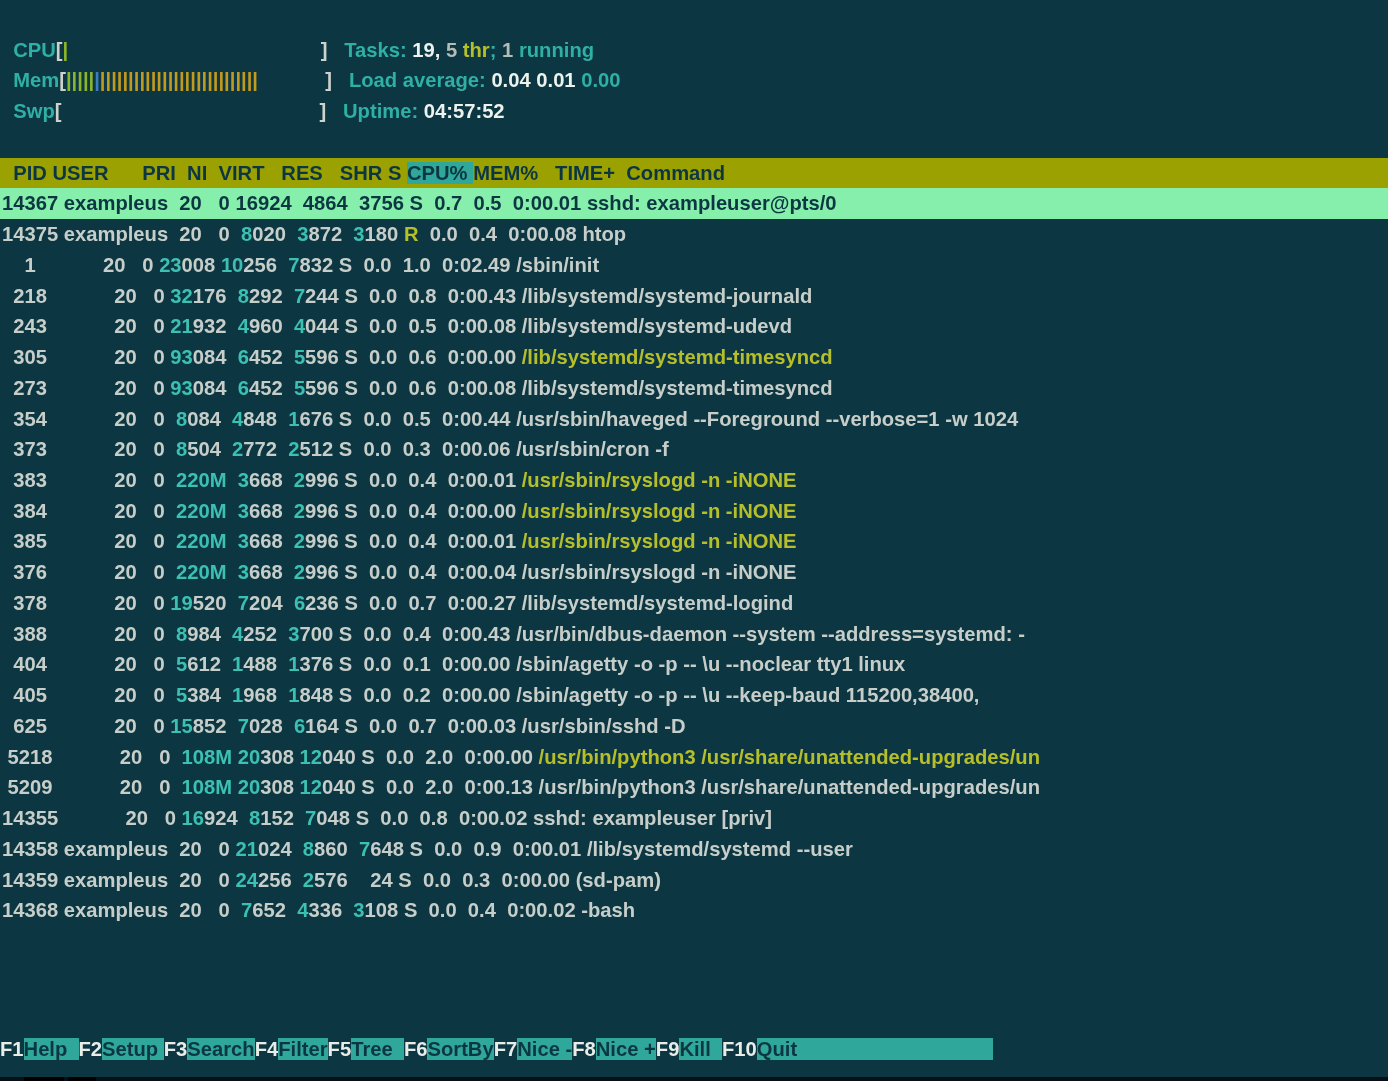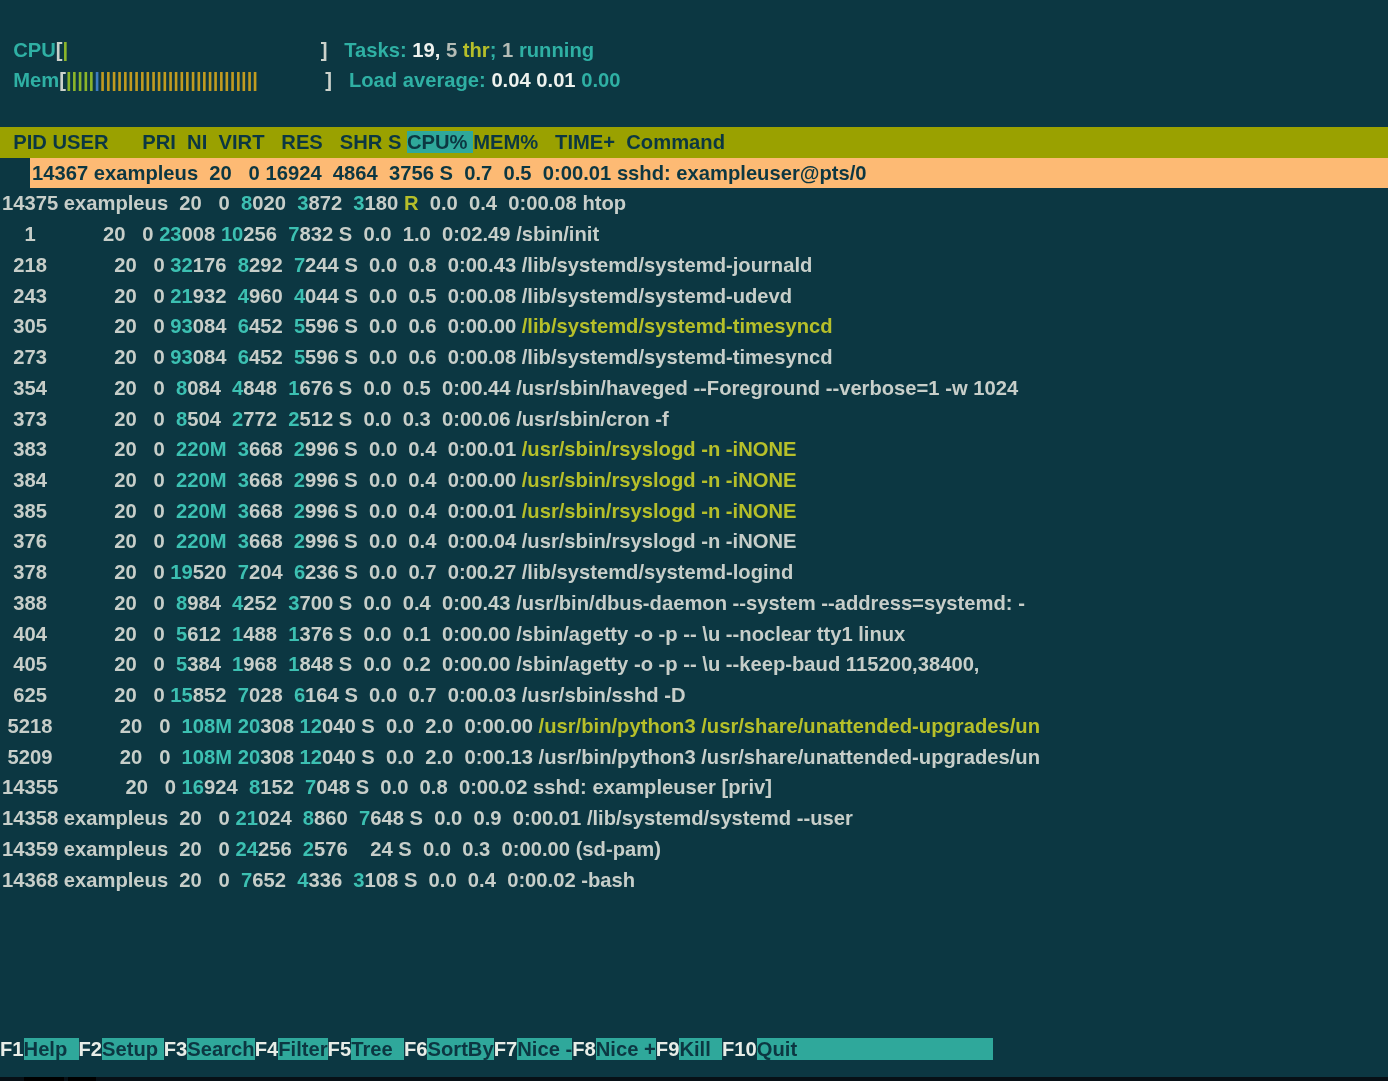--- a/index.html
+++ b/index.html
@@ -22,35 +22,36 @@
   .c-label{color:#2fb0a4;}
   .c-yellow{color:#b6bf2a;}
   .c-cyan{color:#3cc0b2;}
   .c-bracket{color:#ccd2cc;}
   .bar-g{color:#8bb52a;}
   .bar-b{color:#3d7cc0;}
   .bar-y{color:#c19b20;}
   .hdr{background:#9aa100;}
   .hdr span{color:#0c3742;}
   .hdr span.sort{background:#2fa89b;}
-  .row.sel{background:#fdba74;margin-left:30px;}
+  .row.sel{background:#86efac;}
   .row.sel span{color:#0c3742 !important;}
   .footer{position:absolute;left:0;right:0;top:1034px;padding-left:0;}
   .footer .fkey{color:#e8ede7;}
   .footer .fbtn{background:#2fa89b;color:#0c3742;}
   .strip{position:absolute;left:0;top:1077px;width:100%;height:4px;background:#071016;}
   .strip .blk{position:absolute;top:0;height:4px;background:#000;}
 </style>
 </head>
 <body>
 
 <div class="screen">
   <div class="line"></div>
   <div class="line" id="cpu-line"><span class="c-text">  </span><span class="c-label">CPU</span><span class="c-bracket">[</span><span class="bar-g">|</span><span class="c-text">                                             </span><span class="c-bracket">]</span><span class="c-text">   </span><span><span class="c-label">Tasks: </span><span class="c-bright">19</span><span class="c-bright">, </span><span class="c-dim">5</span><span class="c-dim"> </span><span class="c-yellow">thr</span><span class="c-label">; </span><span class="c-dim">1</span><span class="c-label"> running</span></span></div>
   <div class="line" id="mem-line"><span class="c-text">  </span><span class="c-label">Mem</span><span class="c-bracket">[</span><span class="bar-g">|||||</span><span class="bar-b">|</span><span class="bar-y">||||||||||||||||||||||||||||</span><span class="c-text">            </span><span class="c-bracket">]</span><span class="c-text">   </span><span><span class="c-label">Load average: </span><span class="c-bright">0.04</span><span class="c-text"> </span><span class="c-bright">0.01</span><span class="c-text"> </span><span class="c-label">0.00</span></span></div>
+  <div class="line" id="swp-line"><span class="c-text">  </span><span class="c-label">Swp</span><span class="c-bracket">[</span><span class="c-text">                                              </span><span class="c-bracket">]</span><span class="c-text">   </span><span><span class="c-label">Uptime: </span><span class="c-bright">04:57:52</span></span></div>
   <div class="line"></div>
   <div class="line hdr" id="table-header"><span>  PID </span><span>USER      </span><span>PRI </span><span> NI </span><span> VIRT </span><span>  RES </span><span>  SHR </span><span>S </span><span class="sort">CPU% </span><span>MEM% </span><span>  TIME+  </span><span>Command</span></div>
   <div id="process-list">
       <div class="line row sel"><span class="c-text">14367</span><span class="c-text"> </span><span class="c-text">exampleus</span><span class="c-text"> </span><span class="c-text"> 20</span><span class="c-text"> </span><span class="c-text">  0</span><span class="c-text"> </span><span class="c-cyan">16</span><span class="c-text">924</span><span class="c-text"> </span><span class="c-text"> </span><span class="c-cyan">4</span><span class="c-text">864</span><span class="c-text"> </span><span class="c-text"> </span><span class="c-cyan">3</span><span class="c-text">756</span><span class="c-text"> </span><span class="c-text">S</span><span class="c-text"> </span><span class="c-text"> 0.7</span><span class="c-text"> </span><span class="c-text"> 0.5</span><span class="c-text"> </span><span class="c-text"> 0:00.01</span><span class="c-text"> </span><span class="c-text">sshd: exampleuser@pts/0</span></div>
       <div class="line row"><span class="c-text">14375</span><span class="c-text"> </span><span class="c-text">exampleus</span><span class="c-text"> </span><span class="c-text"> 20</span><span class="c-text"> </span><span class="c-text">  0</span><span class="c-text"> </span><span class="c-text"> </span><span class="c-cyan">8</span><span class="c-text">020</span><span class="c-text"> </span><span class="c-text"> </span><span class="c-cyan">3</span><span class="c-text">872</span><span class="c-text"> </span><span class="c-text"> </span><span class="c-cyan">3</span><span class="c-text">180</span><span class="c-text"> </span><span class="c-yellow">R</span><span class="c-text"> </span><span class="c-text"> 0.0</span><span class="c-text"> </span><span class="c-text"> 0.4</span><span class="c-text"> </span><span class="c-text"> 0:00.08</span><span class="c-text"> </span><span class="c-text">htop</span></div>
       <div class="line row"><span class="c-text">    1</span><span class="c-text"> </span><span class="c-text">         </span><span class="c-text"> </span><span class="c-text"> 20</span><span class="c-text"> </span><span class="c-text">  0</span><span class="c-text"> </span><span class="c-cyan">23</span><span class="c-text">008</span><span class="c-text"> </span><span class="c-cyan">10</span><span class="c-text">256</span><span class="c-text"> </span><span class="c-text"> </span><span class="c-cyan">7</span><span class="c-text">832</span><span class="c-text"> </span><span class="c-text">S</span><span class="c-text"> </span><span class="c-text"> 0.0</span><span class="c-text"> </span><span class="c-text"> 1.0</span><span class="c-text"> </span><span class="c-text"> 0:02.49</span><span class="c-text"> </span><span class="c-text">/sbin/init</span></div>
       <div class="line row"><span class="c-text">  218</span><span class="c-text"> </span><span class="c-text">         </span><span class="c-text"> </span><span class="c-text"> 20</span><span class="c-text"> </span><span class="c-text">  0</span><span class="c-text"> </span><span class="c-cyan">32</span><span class="c-text">176</span><span class="c-text"> </span><span class="c-text"> </span><span class="c-cyan">8</span><span class="c-text">292</span><span class="c-text"> </span><span class="c-text"> </span><span class="c-cyan">7</span><span class="c-text">244</span><span class="c-text"> </span><span class="c-text">S</span><span class="c-text"> </span><span class="c-text"> 0.0</span><span class="c-text"> </span><span class="c-text"> 0.8</span><span class="c-text"> </span><span class="c-text"> 0:00.43</span><span class="c-text"> </span><span class="c-text">/lib/systemd/systemd-journald</span></div>
       <div class="line row"><span class="c-text">  243</span><span class="c-text"> </span><span class="c-text">         </span><span class="c-text"> </span><span class="c-text"> 20</span><span class="c-text"> </span><span class="c-text">  0</span><span class="c-text"> </span><span class="c-cyan">21</span><span class="c-text">932</span><span class="c-text"> </span><span class="c-text"> </span><span class="c-cyan">4</span><span class="c-text">960</span><span class="c-text"> </span><span class="c-text"> </span><span class="c-cyan">4</span><span class="c-text">044</span><span class="c-text"> </span><span class="c-text">S</span><span class="c-text"> </span><span class="c-text"> 0.0</span><span class="c-text"> </span><span class="c-text"> 0.5</span><span class="c-text"> </span><span class="c-text"> 0:00.08</span><span class="c-text"> </span><span class="c-text">/lib/systemd/systemd-udevd</span></div>
       <div class="line row"><span class="c-text">  305</span><span class="c-text"> </span><span class="c-text">         </span><span class="c-text"> </span><span class="c-text"> 20</span><span class="c-text"> </span><span class="c-text">  0</span><span class="c-text"> </span><span class="c-cyan">93</span><span class="c-text">084</span><span class="c-text"> </span><span class="c-text"> </span><span class="c-cyan">6</span><span class="c-text">452</span><span class="c-text"> </span><span class="c-text"> </span><span class="c-cyan">5</span><span class="c-text">596</span><span class="c-text"> </span><span class="c-text">S</span><span class="c-text"> </span><span class="c-text"> 0.0</span><span class="c-text"> </span><span class="c-text"> 0.6</span><span class="c-text"> </span><span class="c-text"> 0:00.00</span><span class="c-text"> </span><span class="c-yellow">/lib/systemd/systemd-timesyncd</span></div>
       <div class="line row"><span class="c-text">  273</span><span class="c-text"> </span><span class="c-text">         </span><span class="c-text"> </span><span class="c-text"> 20</span><span class="c-text"> </span><span class="c-text">  0</span><span class="c-text"> </span><span class="c-cyan">93</span><span class="c-text">084</span><span class="c-text"> </span><span class="c-text"> </span><span class="c-cyan">6</span><span class="c-text">452</span><span class="c-text"> </span><span class="c-text"> </span><span class="c-cyan">5</span><span class="c-text">596</span><span class="c-text"> </span><span class="c-text">S</span><span class="c-text"> </span><span class="c-text"> 0.0</span><span class="c-text"> </span><span class="c-text"> 0.6</span><span class="c-text"> </span><span class="c-text"> 0:00.08</span><span class="c-text"> </span><span class="c-text">/lib/systemd/systemd-timesyncd</span></div>

